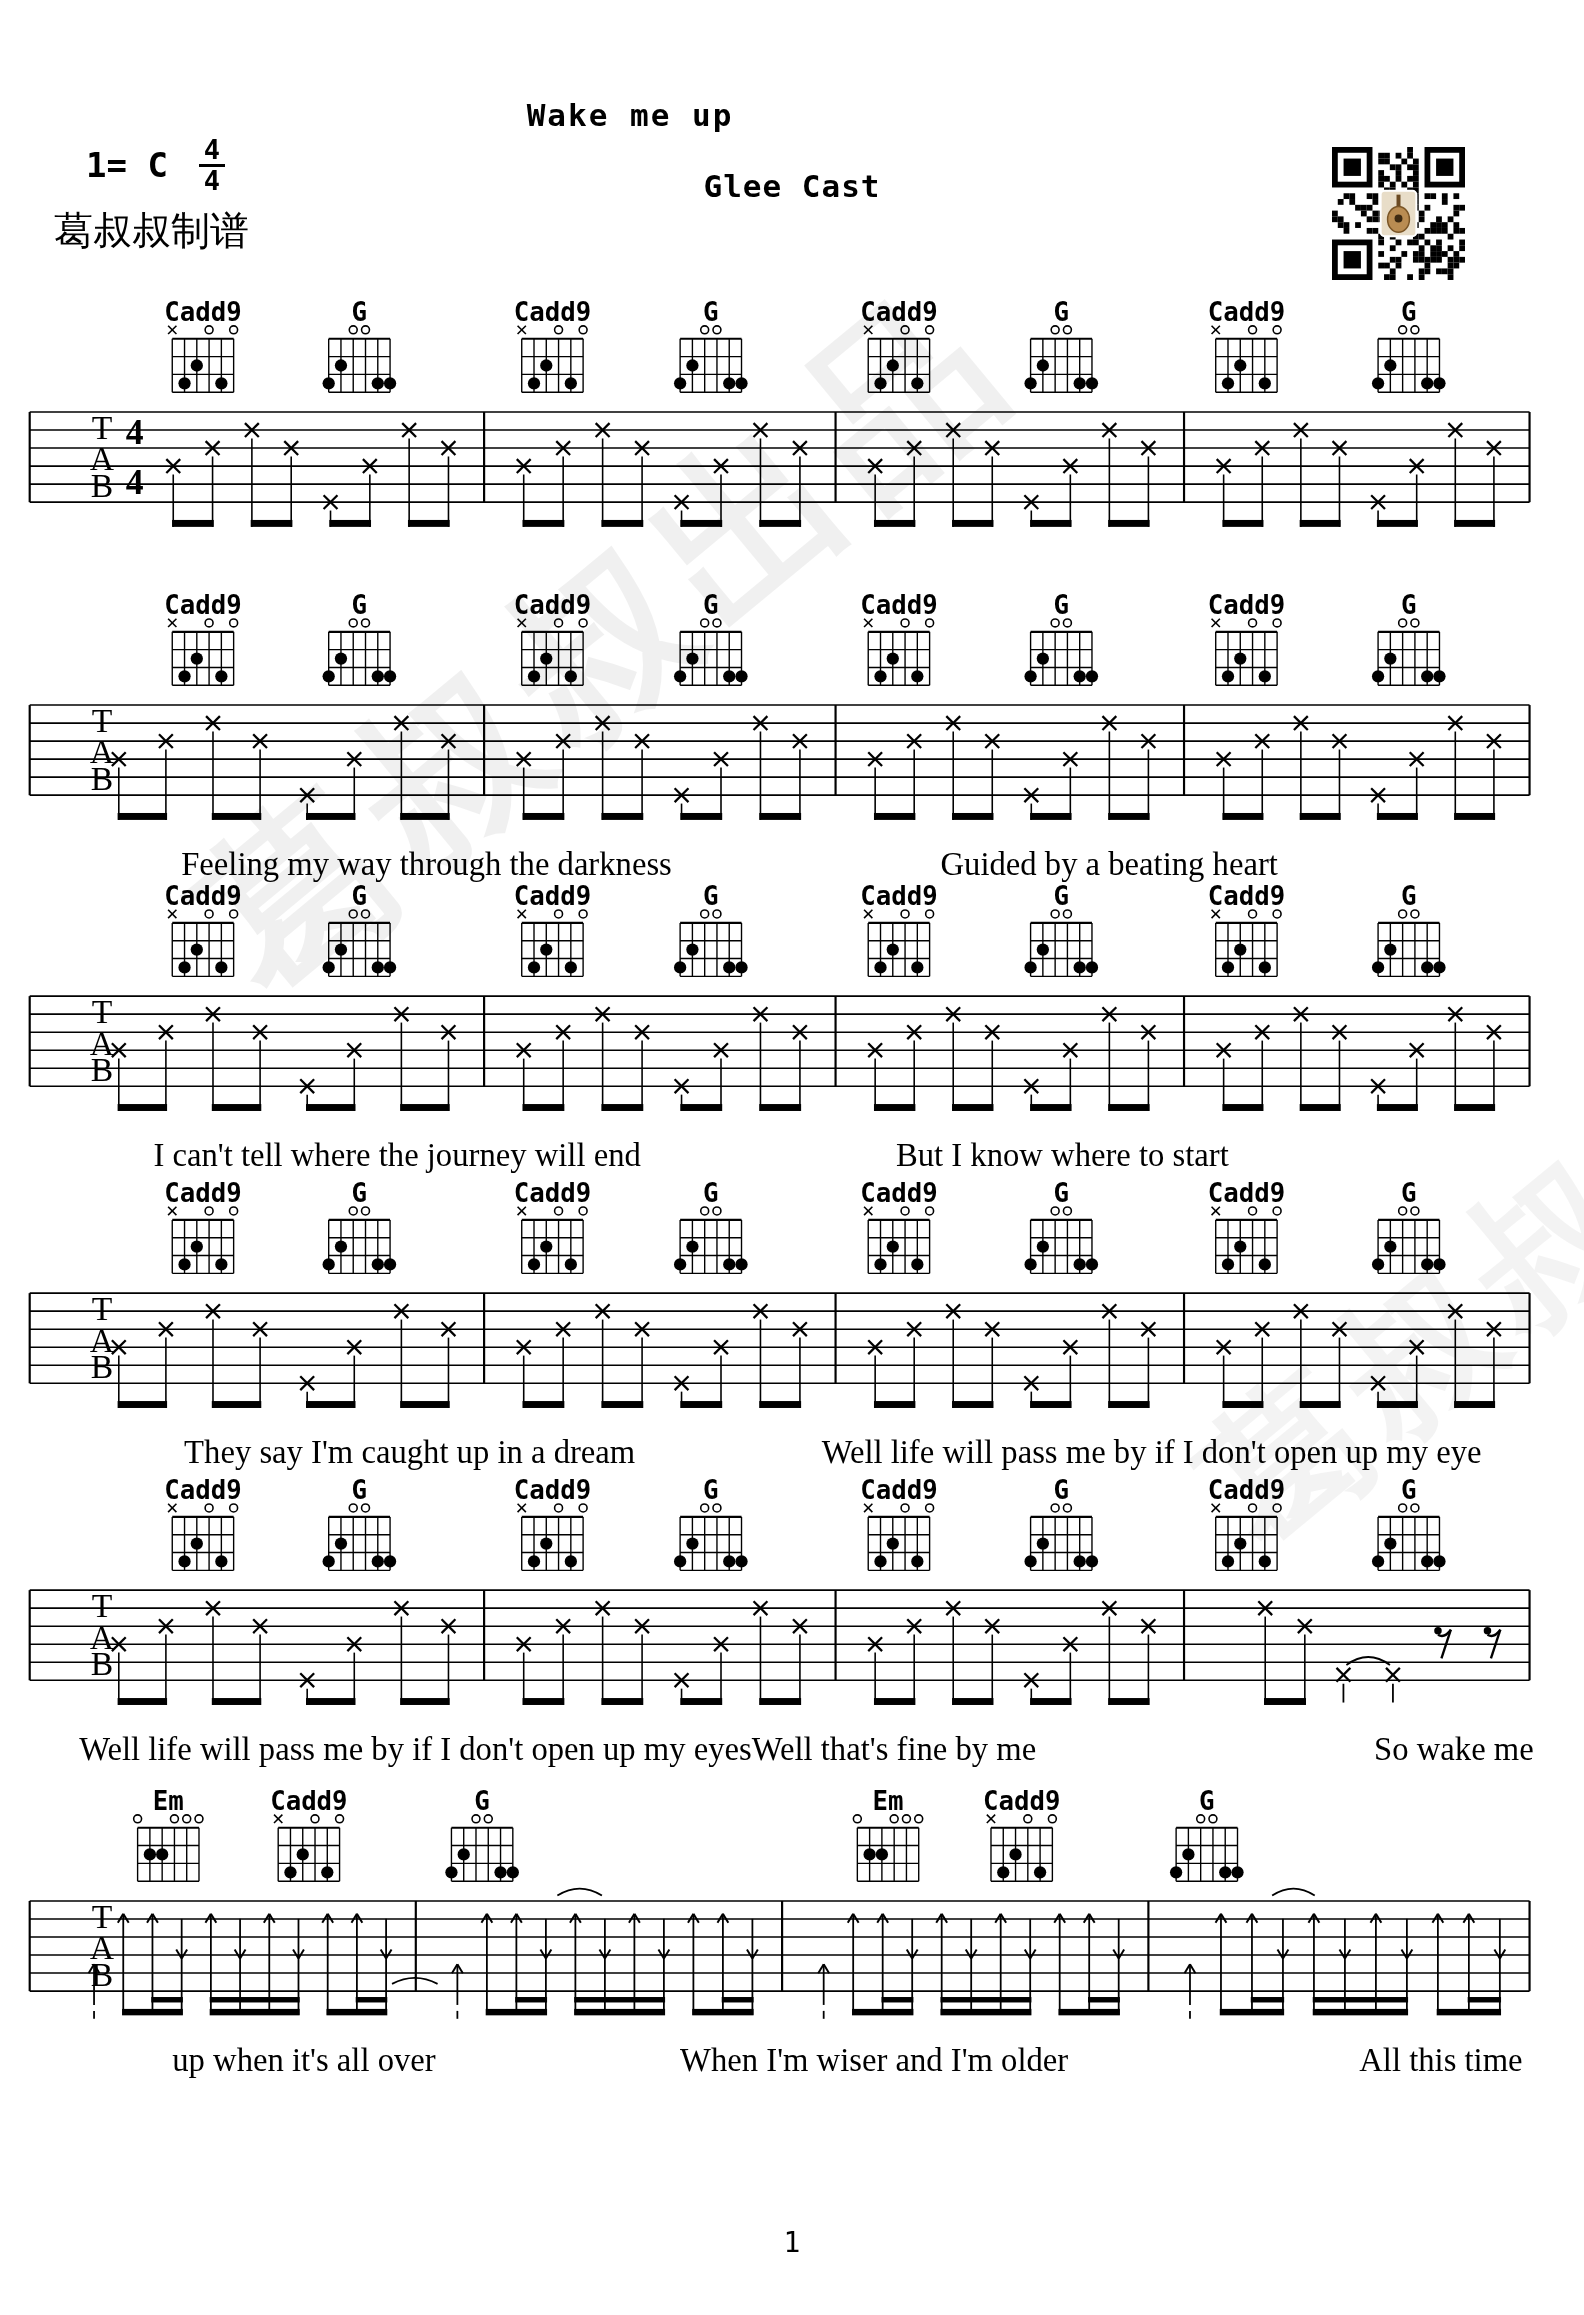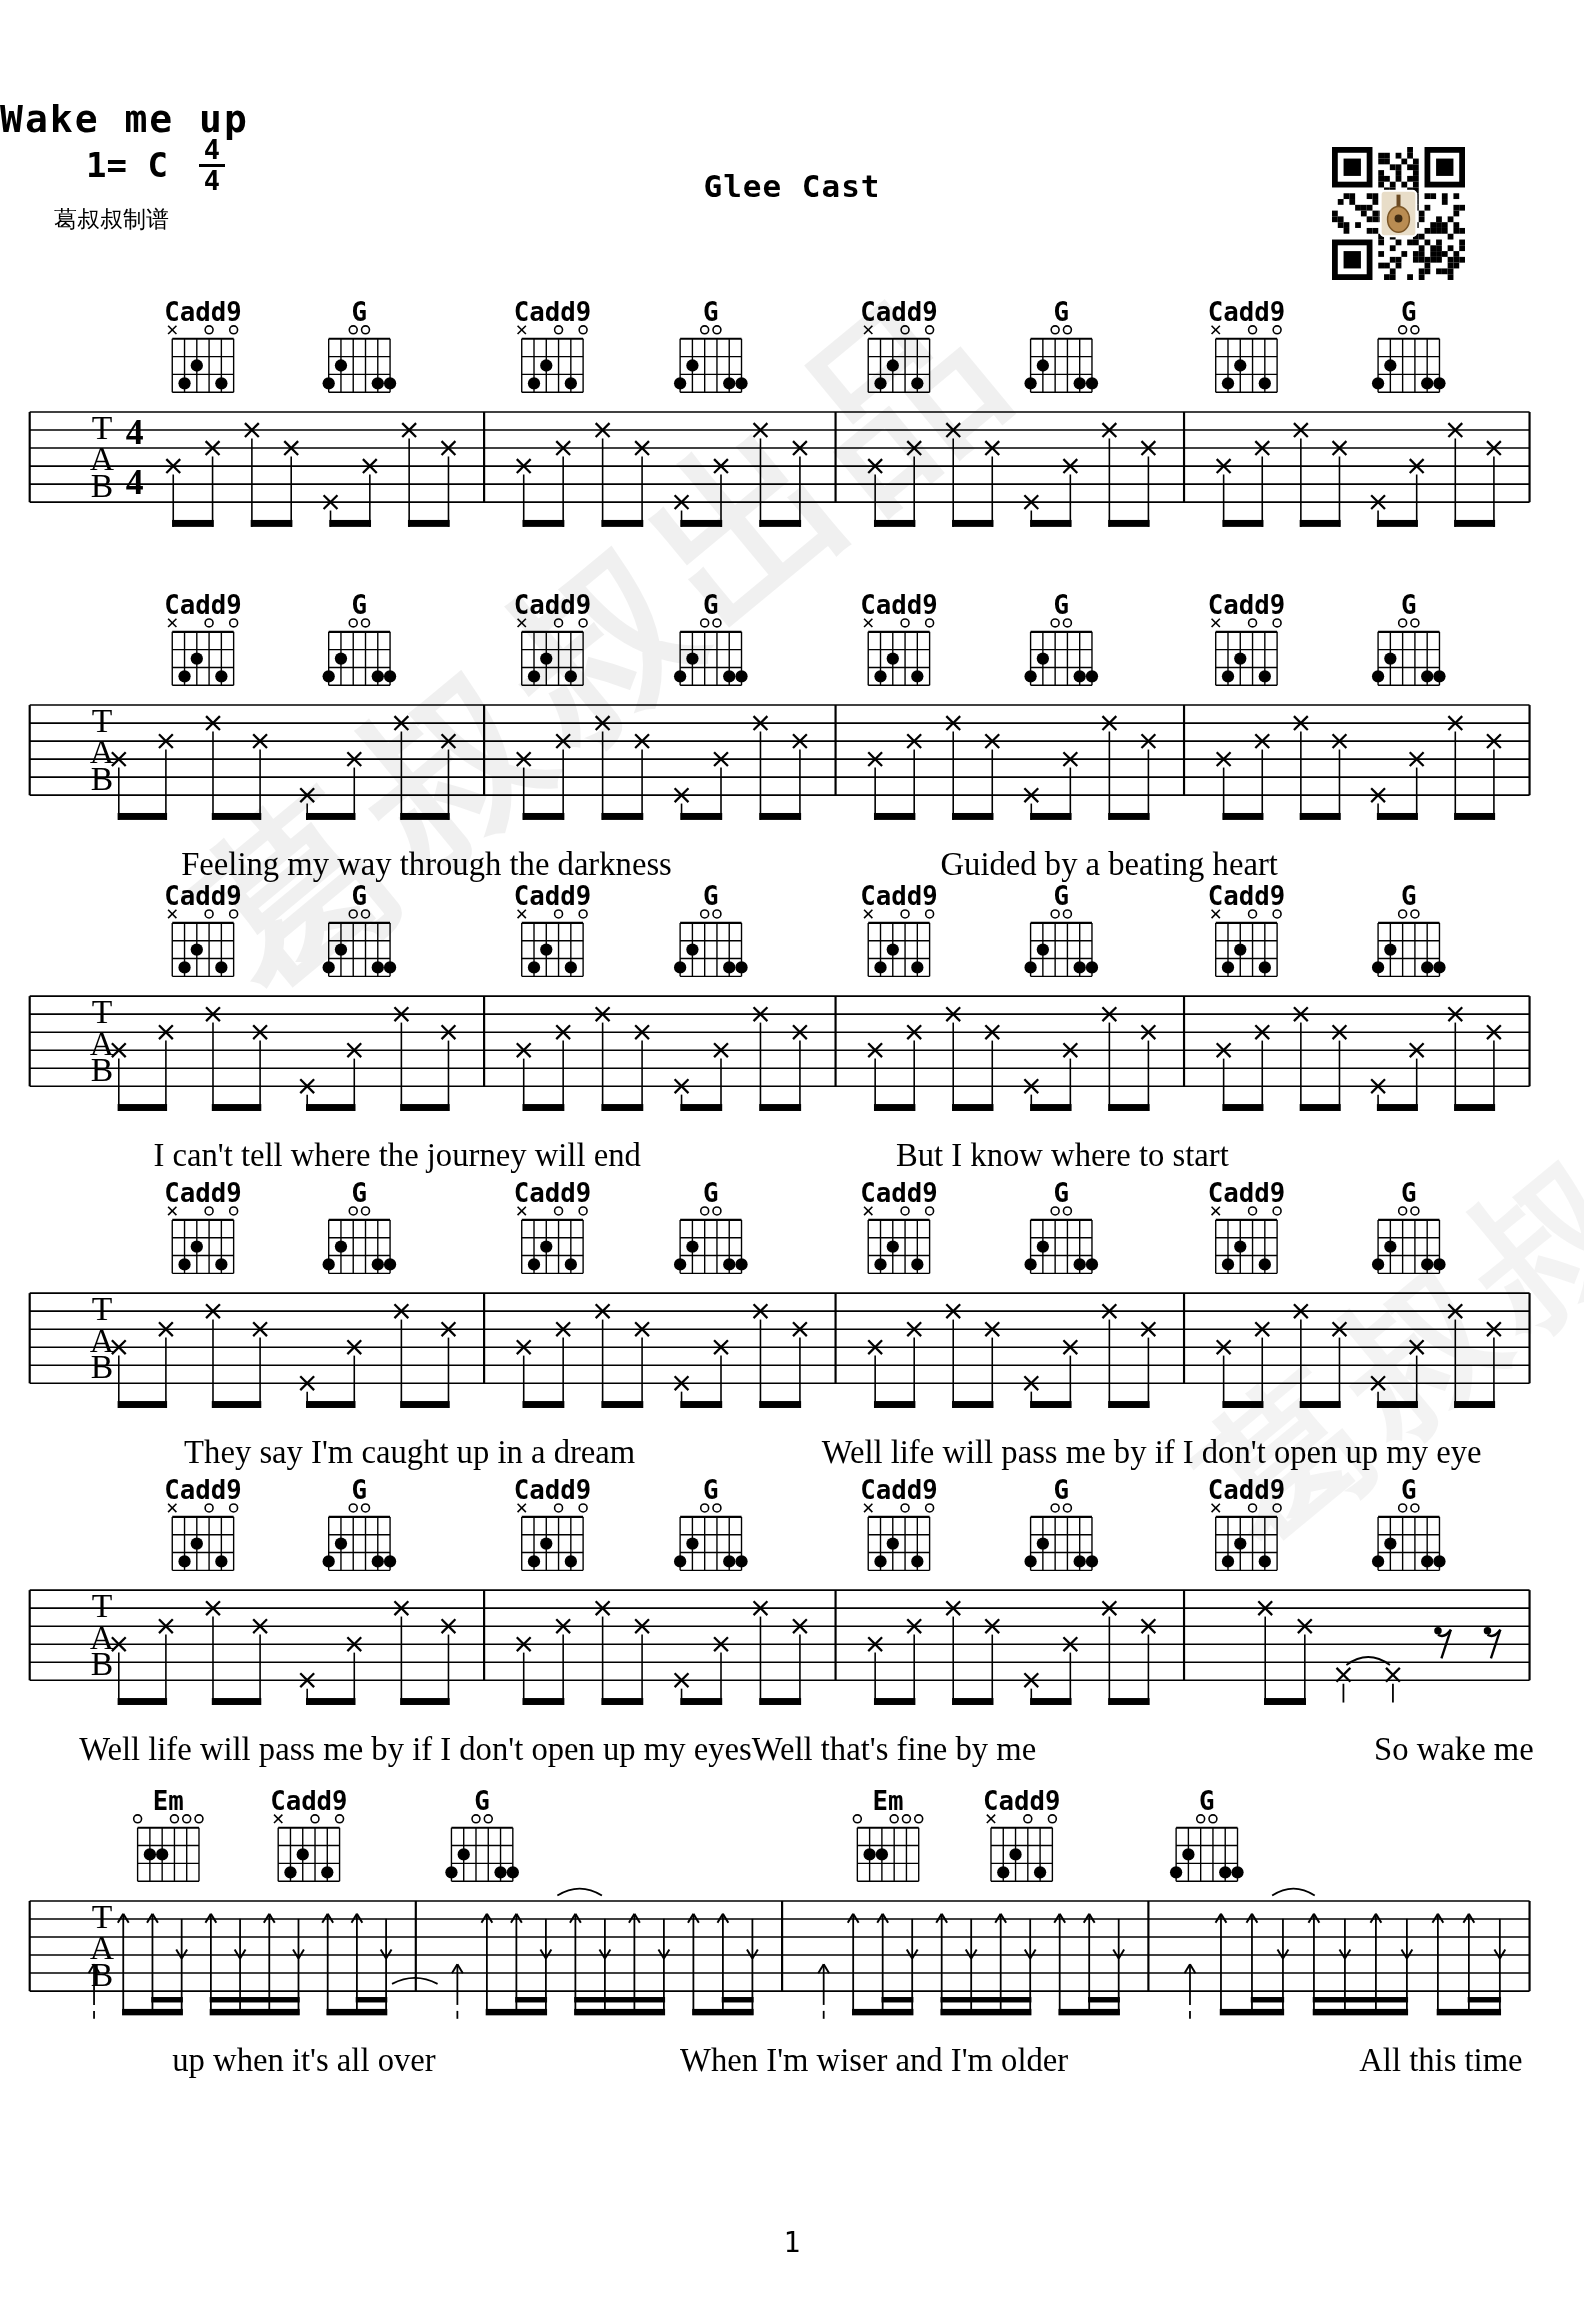--- a/index.html
+++ b/index.html
@@ -1,27 +1,27 @@
 <!DOCTYPE html>
 <html><head>
 <meta charset="utf-8">
 <style>
   html,body{margin:0;padding:0;background:#999;}
   .page{position:relative;width:1584px;height:2316px;background:#ffffff;margin:0 auto;overflow:hidden;
         font-family:"DejaVu Sans Mono",monospace;color:#000;}
-  .title{position:absolute;top:97px;left:0;width:1260px;
-         font-size:38px;font-weight:bold;letter-spacing:2px;}
+  .title{position:absolute;top:97px;left:0;width:1260px;text-align:center;
+         font-size:31px;font-weight:bold;letter-spacing:2px;}
   .artist{position:absolute;top:168px;left:0;width:1584px;text-align:center;
           font-size:31px;font-weight:bold;letter-spacing:1px;}
   .keyrow{position:absolute;top:137px;left:54px;font-size:34px;font-weight:bold;
           display:flex;align-items:center;gap:31px;margin-left:32px;}
   .frac{display:inline-flex;flex-direction:column;align-items:center;
         font-size:27px;font-weight:bold;line-height:0.95;}
   .frac .bar{display:block;width:26px;height:3px;background:#000;margin:1px 0;}
-  .credit{position:absolute;top:204px;left:54px;font-size:23px;
+  .credit{position:absolute;top:204px;left:54px;font-size:39px;
           font-family:"DejaVu Sans","Liberation Sans",sans-serif;}
   .watermark{position:absolute;white-space:nowrap;pointer-events:none;z-index:0;
              font-family:"DejaVu Serif",serif;font-weight:bold;color:#000;}
   #wm1{left:228px;top:832px;font-size:183px;letter-spacing:12px;opacity:0.055;
        transform:rotate(-39.6deg);transform-origin:left center;}
   #wm2{left:1228px;top:1406px;font-size:158px;letter-spacing:10px;opacity:0.045;
        transform:rotate(-39.6deg);transform-origin:left center;}
   #qr{position:absolute;left:1332px;top:147px;width:133px;height:133px;z-index:2;}
   #score{position:absolute;left:0;top:0;width:1319px;height:2316px;z-index:1;}
   .pageno{position:absolute;top:2226px;left:0;width:1584px;text-align:center;

